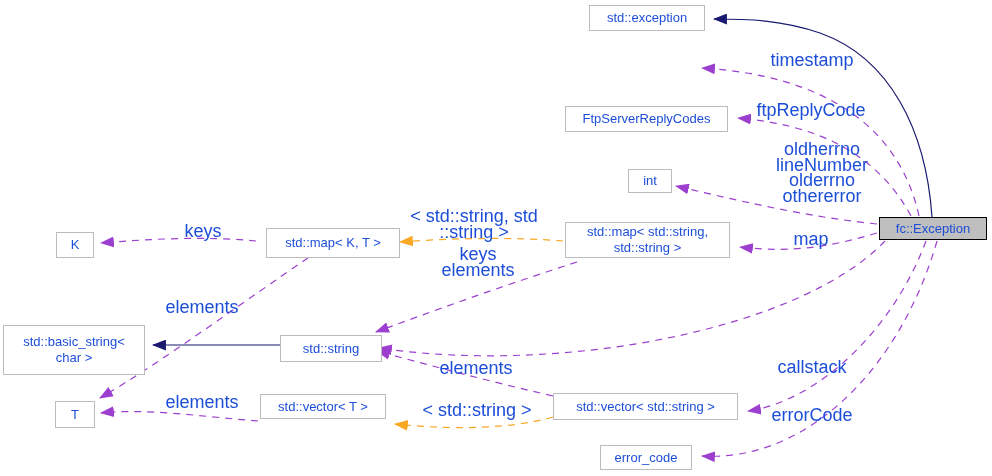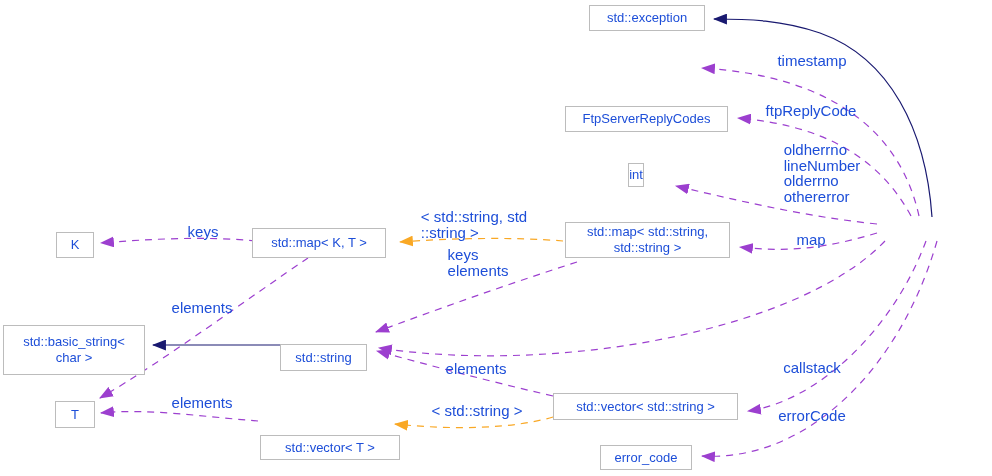--- a/index.html
+++ b/index.html
@@ -31,21 +31,22 @@
     white-space:pre-line;
     cursor:pointer;
   }
   .node.focus{
     background:var(--c-focus_bg);
     border:1px solid var(--c-focus_border);
   }
   .elabel{
     position:absolute;
     transform:translateX(-50%);
-    font-size:15px;line-height:15.5px;
+    text-align:center;
+    font-size:18px;line-height:15.5px;
     white-space:pre-line;
   }
 </style>
 </head>
 <body>
 
 <div id="canvas">
 
   <svg id="edges" viewBox="0 0 992 476" xmlns="http://www.w3.org/2000/svg">
     <defs>
@@ -73,30 +74,31 @@
     <path class="edge usage dashed" d="M 256 241 C 205 236, 148 239, 101 243" marker-end="url(#ah-usage)"></path>
     <path class="edge usage dashed" d="M 308 258 C 250 297, 162 362, 100 398" marker-end="url(#ah-usage)"></path>
     <path class="edge inheritance" d="M 280 345 L 153 345" marker-end="url(#ah-inherit)"></path>
     <path class="edge usage dashed" d="M 553 396 C 488 381, 432 366, 377 351" marker-end="url(#ah-usage)"></path>
     <path class="edge template dashed" d="M 553 417 C 512 429, 452 430, 395 424" marker-end="url(#ah-template)"></path>
     <path class="edge usage dashed" d="M 258 421 C 205 417, 148 408, 101 413" marker-end="url(#ah-usage)"></path>
   </svg>
 
   <div class="node" style="left:589px;top:5px;width:116px;height:26px">std::exception</div>
   <div class="node" style="left:565px;top:106px;width:163px;height:26px">FtpServerReplyCodes</div>
-  <div class="node" style="left:628px;top:163px;width:16px;height:24px">int</div>
+  <div class="node" style="left:628px;top:169px;width:44px;height:24px">int</div>
   <div class="node" style="left:565px;top:222px;width:165px;height:36px">std::map&lt; std::string,
 std::string &gt;</div>
+  <div class="node focus" style="left:879px;top:217px;width:108px;height:23px">fc::Exception</div>
   <div class="node" style="left:56px;top:232px;width:38px;height:26px">K</div>
-  <div class="node" style="left:252px;top:228px;width:134px;height:30px">std::map&lt; K, T &gt;</div>
+  <div class="node" style="left:266px;top:228px;width:134px;height:30px">std::map&lt; K, T &gt;</div>
   <div class="node" style="left:3px;top:325px;width:142px;height:50px">std::basic_string&lt;
 char &gt;</div>
-  <div class="node" style="left:280px;top:344px;width:87px;height:27px">std::string</div>
+  <div class="node" style="left:280px;top:335px;width:102px;height:27px">std::string</div>
   <div class="node" style="left:55px;top:401px;width:40px;height:27px">T</div>
-  <div class="node" style="left:260px;top:435px;width:140px;height:25px">std::vector&lt; T &gt;</div>
+  <div class="node" style="left:260px;top:394px;width:126px;height:25px">std::vector&lt; T &gt;</div>
   <div class="node" style="left:553px;top:393px;width:185px;height:27px">std::vector&lt; std::string &gt;</div>
   <div class="node" style="left:600px;top:445px;width:92px;height:25px">error_code</div>
 
   <div class="elabel" style="left:812px;top:53px">timestamp</div>
   <div class="elabel" style="left:811px;top:103px">ftpReplyCode</div>
   <div class="elabel" style="left:822px;top:142px">oldherrno
 lineNumber
 olderrno
 othererror</div>
   <div class="elabel" style="left:811px;top:232px">map</div>

